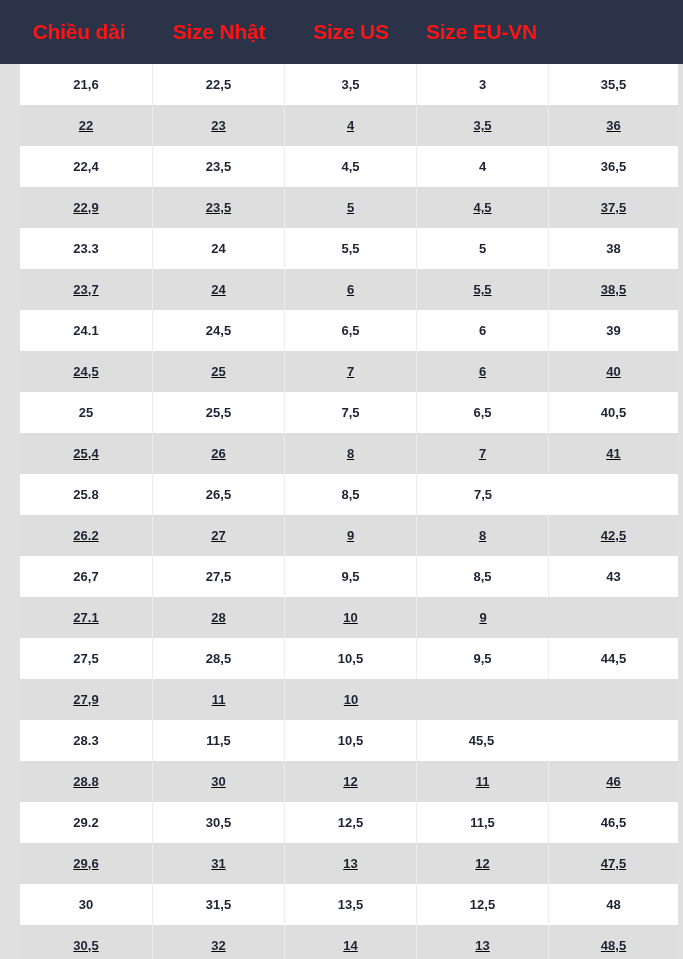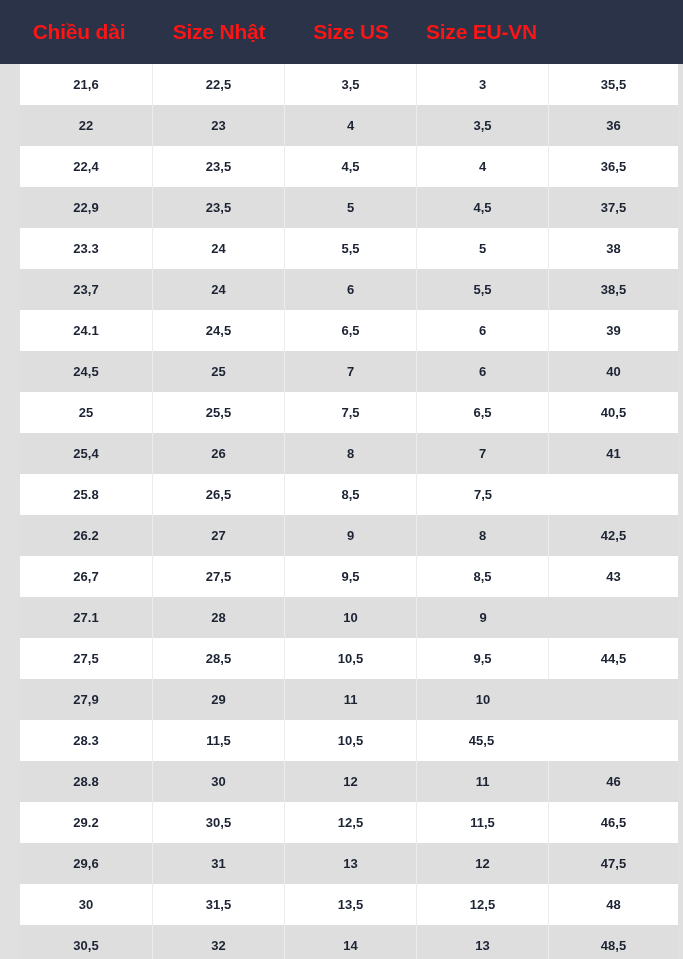--- a/index.html
+++ b/index.html
@@ -46,21 +46,21 @@
     box-sizing: border-box;
     background: #e0e0e0;
   }
 
   .chart-row {
     display: flex;
     height: 41px;
     box-sizing: border-box;
   }
   .chart-row.odd  { background: #ffffff; }
-  .chart-row.even { background: #dedede; }
+  .chart-row.even { background: #dedede; text-decoration: underline; }
 
   .chart-row .cell {
     display: flex;
     align-items: center;
     justify-content: center;
     font-size: 13px;
     font-weight: bold;
     color: #1c2333;
     box-sizing: border-box;
     border-right: 1px solid #ececec;
@@ -195,21 +195,20 @@
       </div>
       <div class="chart-row odd">
         <div class="cell col-0">27,5</div>
         <div class="cell col-1">28,5</div>
         <div class="cell col-2">10,5</div>
         <div class="cell col-3">9,5</div>
         <div class="cell col-4">44,5</div>
       </div>
       <div class="chart-row even">
         <div class="cell col-0">27,9</div>
-        <div class="cell col-1">29</div>
         <div class="cell col-2">11</div>
         <div class="cell col-3">10</div>
       </div>
       <div class="chart-row odd">
         <div class="cell col-0">28.3</div>
         <div class="cell col-2">11,5</div>
         <div class="cell col-3">10,5</div>
         <div class="cell col-4">45,5</div>
       </div>
       <div class="chart-row even">

